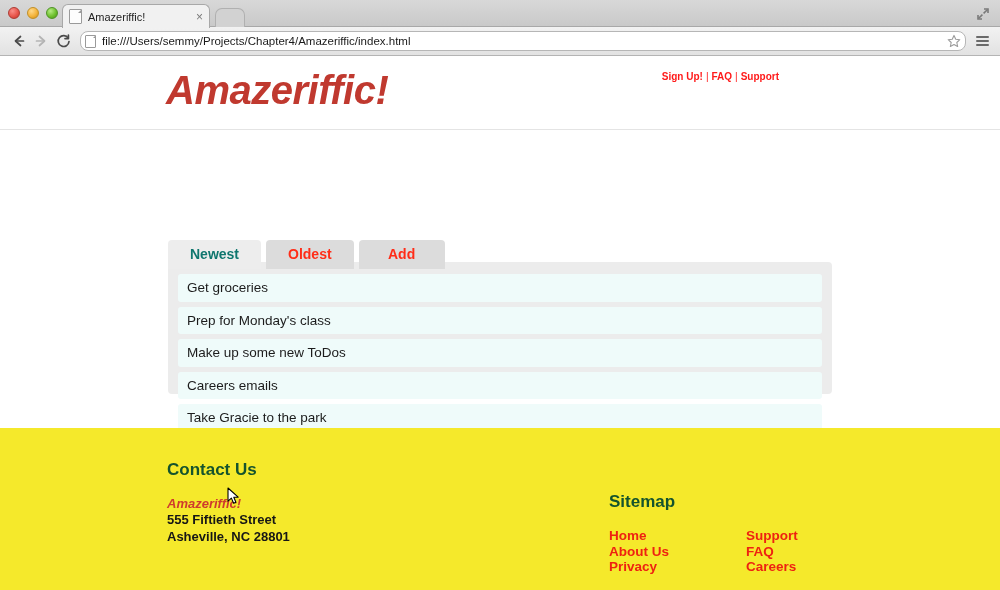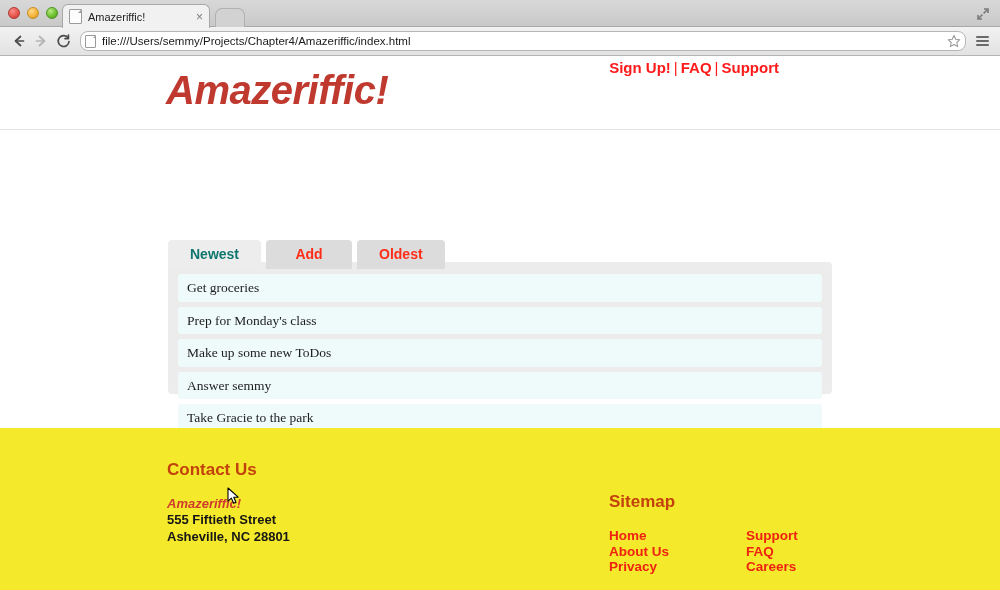--- a/index.html
+++ b/index.html
@@ -224,22 +224,22 @@
     font-size: 40px;
     font-weight: bold;
     font-style: italic;
     color: #c0392f;
     letter-spacing: -0.5px;
     white-space: nowrap;
   }
   .topnav {
     position: absolute;
     right: 221px;
-    top: 2px;
-    font-size: 15px;
+    top: 14px;
+    font-size: 10px;
     font-weight: bold;
     white-space: nowrap;
     color: #ff1a1a;
   }
   .topnav a {
     color: #ff1a1a;
     text-decoration: none;
   }
   .topnav .sep {
     color: #ff1a1a;
@@ -281,21 +281,20 @@
   .panel {
     position: absolute;
     left: 168px;
     top: 132px;
     width: 664px;
     height: 132px;
     background: #ececec;
     border-radius: 0 4px 4px 4px;
     padding: 12px 10px 20px 10px;
     box-sizing: border-box;
-    font-family: Liberation Serif, serif;
   }
   .todo-list {
     list-style: none;
     margin: 0;
     padding: 0;
   }
   .todo-item {
     background: #effbfa;
     border-radius: 3px;
     font-size: 13.5px;
@@ -335,21 +334,21 @@
   }
   .f-col-sitemap {
     position: absolute;
     left: 609px;
     top: 33px;
     margin-top: 32px;
   }
   .f-heading {
     font-size: 17px;
     font-weight: bold;
-    color: #c2410c;
+    color: #14532d;
     margin: 0 0 18px 0;
     line-height: 1;
   }
   .f-brand {
     font-size: 13px;
     font-weight: bold;
     font-style: italic;
     color: #cf3b2d;
     line-height: 1.25;
   }
@@ -448,30 +447,30 @@
       <div class="logo">Amazeriffic!</div>
       <div class="topnav">
         <a href="#">Sign Up!</a><span class="sep">|</span><a href="#">FAQ</a><span class="sep">|</span><a href="#">Support</a>
       </div>
     </div>
 
     <div class="main">
 
       <div class="tabs">
         <div class="ui-tab active">Newest</div>
+        <div class="ui-tab">Oldest</div>
         <div class="ui-tab">Add</div>
-        <div class="ui-tab">Oldest</div>
       </div>
 
       <div class="panel">
         <ul class="todo-list">
           <li class="todo-item">Get groceries</li>
           <li class="todo-item">Prep for Monday's class</li>
           <li class="todo-item">Make up some new ToDos</li>
-          <li class="todo-item">Answer semmy</li>
+          <li class="todo-item">Careers emails</li>
           <li class="todo-item">Take Gracie to the park</li>
           <li class="todo-item">Finish writing this book</li>
         </ul>
       </div>
 
       <svg class="cursor" width="13" height="19" viewBox="0 0 13 19">
         <path d="M1 1 L1 14.2 L4.4 11.1 L6.6 16.3 L8.9 15.3 L6.8 10.3 L11.2 10.1 Z" fill="#ffffff" stroke="#000000" stroke-width="1.1" stroke-linejoin="round"></path>
       </svg>
     </div>
 

